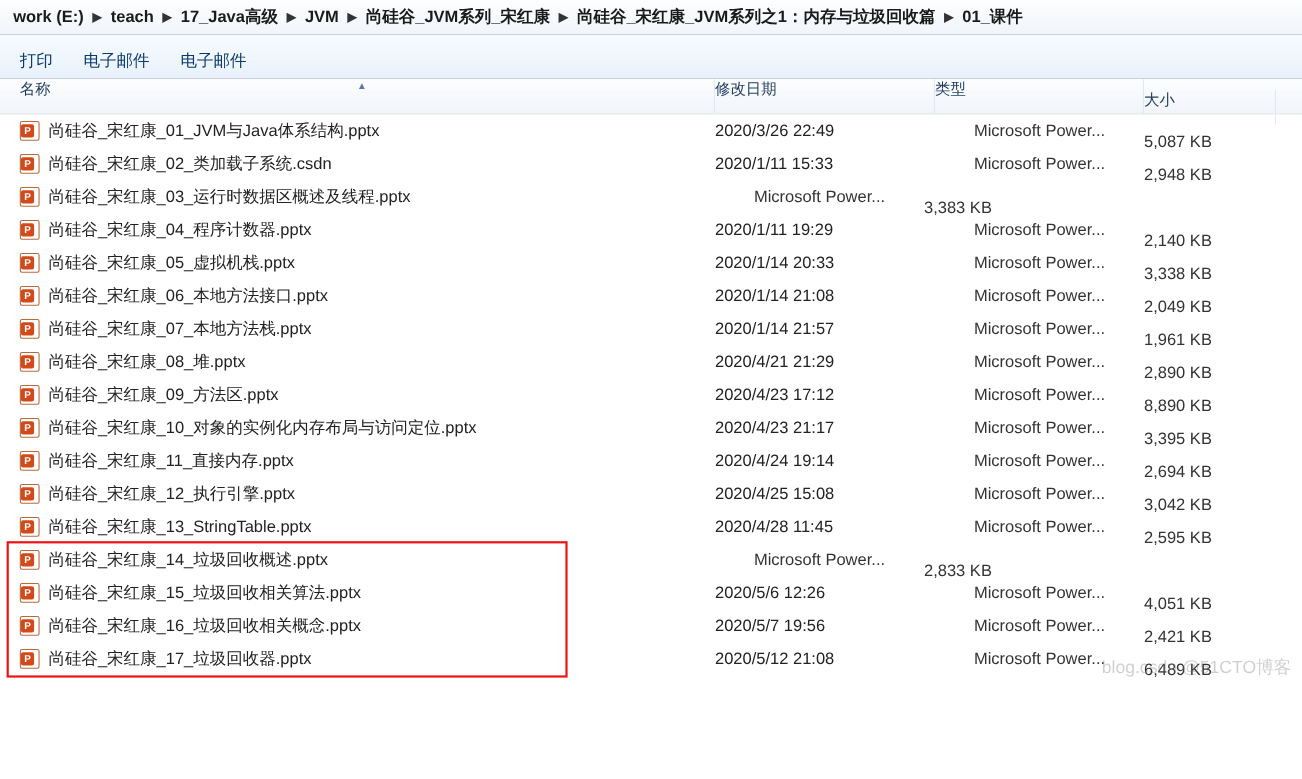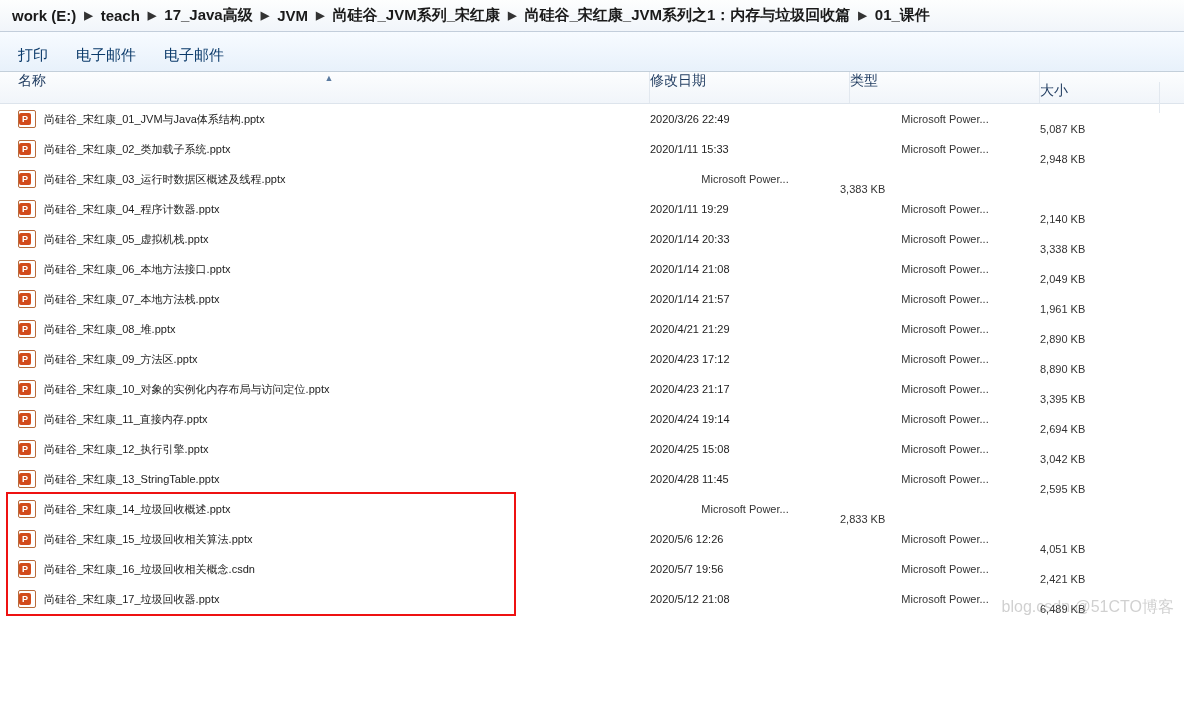--- a/index.html
+++ b/index.html
@@ -67,21 +67,21 @@
     left: 50%;
     top: 1px;
     font-size: 9px;
     color: #5a7aa0;
   }
   .file-list { position: relative; padding-bottom: 8px; }
   .file-row {
     display: flex;
     align-items: center;
     height: 30px;
-    font-size: 11px;
+    font-size: 15px;
     color: #222;
   }
   .file-row .col-name {
     display: flex;
     align-items: center;
     gap: 8px;
   }
   .file-row .col-type { color: #333; text-align: center; }
   .file-row .col-size { color: #333; text-align: left; }
   .icon-ppt {
@@ -173,21 +173,21 @@
         <span class="icon-ppt"></span>
         <span>尚硅谷_宋红康_01_JVM与Java体系结构.pptx</span>
       </div>
       <div class="col-date">2020/3/26 22:49</div>
       <div class="col-type">Microsoft Power...</div>
       <div class="col-size">5,087 KB</div>
     </div>
     <div class="file-row">
       <div class="col-name">
         <span class="icon-ppt"></span>
-        <span>尚硅谷_宋红康_02_类加载子系统.pptx</span>
+        <span>尚硅谷_宋红康_02_类加载子系统.csdn</span>
       </div>
       <div class="col-date">2020/1/11 15:33</div>
       <div class="col-type">Microsoft Power...</div>
       <div class="col-size">2,948 KB</div>
     </div>
     <div class="file-row">
       <div class="col-name">
         <span class="icon-ppt"></span>
         <span>尚硅谷_宋红康_03_运行时数据区概述及线程.pptx</span>
       </div>
@@ -297,21 +297,21 @@
         <span class="icon-ppt"></span>
         <span>尚硅谷_宋红康_15_垃圾回收相关算法.pptx</span>
       </div>
       <div class="col-date">2020/5/6 12:26</div>
       <div class="col-type">Microsoft Power...</div>
       <div class="col-size">4,051 KB</div>
     </div>
     <div class="file-row">
       <div class="col-name">
         <span class="icon-ppt"></span>
-        <span>尚硅谷_宋红康_16_垃圾回收相关概念.csdn</span>
+        <span>尚硅谷_宋红康_16_垃圾回收相关概念.pptx</span>
       </div>
       <div class="col-date">2020/5/7 19:56</div>
       <div class="col-type">Microsoft Power...</div>
       <div class="col-size">2,421 KB</div>
     </div>
     <div class="file-row">
       <div class="col-name">
         <span class="icon-ppt"></span>
         <span>尚硅谷_宋红康_17_垃圾回收器.pptx</span>
       </div>

